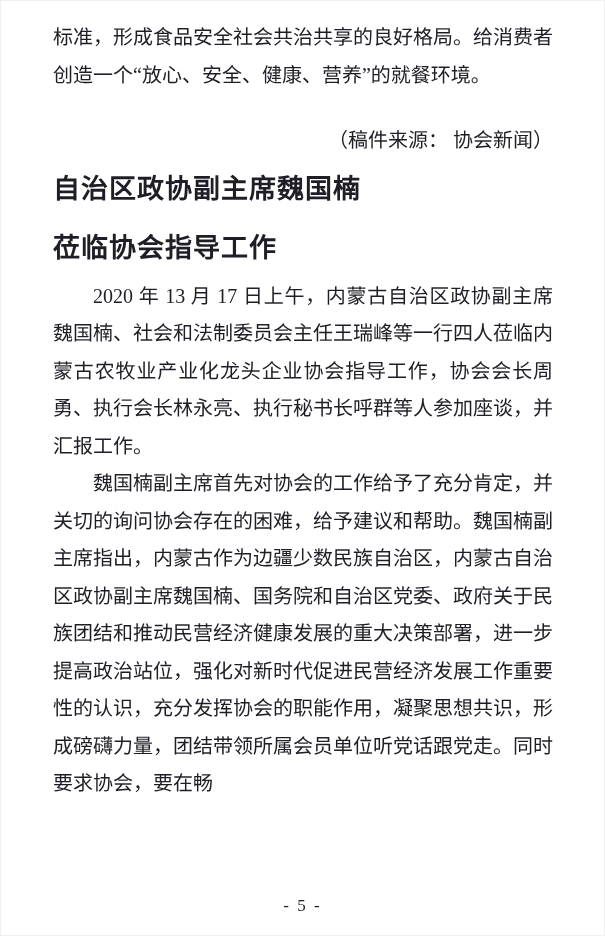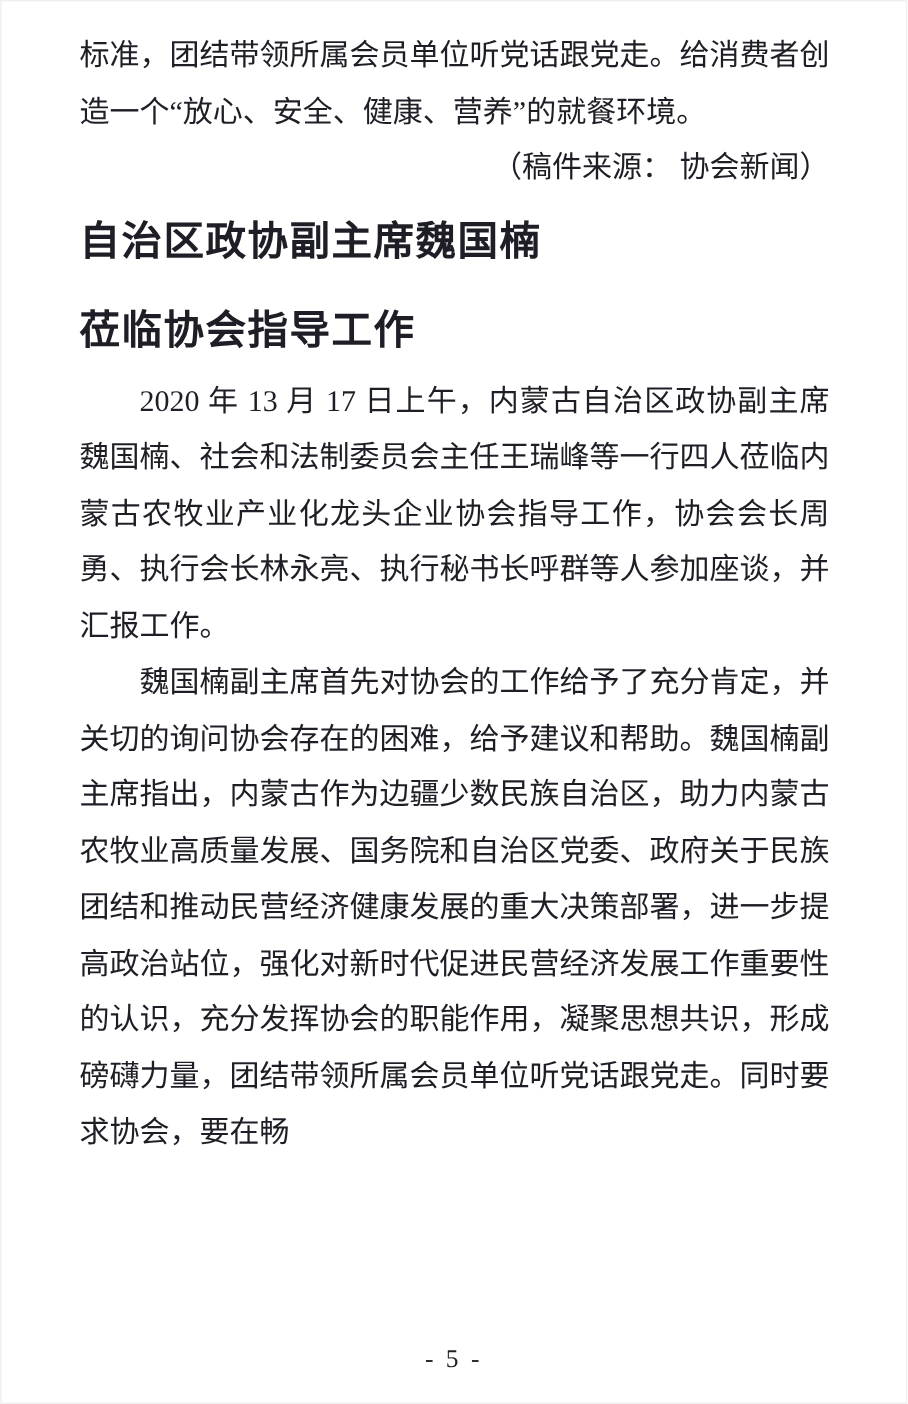--- a/index.html
+++ b/index.html
@@ -30,20 +30,21 @@
     text-justify: inter-ideograph;
     line-break: strict;
     letter-spacing: 0;
   }
   p.indent {
     text-indent: 2em;
   }
   p.source {
     text-align: right;
     text-indent: 0;
+    margin-top: 28px;
   }
   h1.doc-title {
     margin: 0;
     font-size: 27px;
     line-height: 59px;
     font-weight: bold;
     text-align: left;
     letter-spacing: 1px;
   }
   .page-number {
@@ -57,29 +58,29 @@
     color: #1e1e26;
     letter-spacing: 2px;
   }
 </style>
 </head>
 <body>
 
 <div class="page">
   <div class="content">
 
-    <p class="body">标准，团结带领所属会员单位听党话跟党走。给消费者创造一个“放心、安全、健康、营养”的就餐环境。</p>
+    <p class="body">标准，形成食品安全社会共治共享的良好格局。给消费者创造一个“放心、安全、健康、营养”的就餐环境。</p>
 
 
     <p class="body source">（稿件来源： 协会新闻）</p>
 
     <h1 class="doc-title">自治区政协副主席魏国楠</h1>
 
     <h1 class="doc-title">莅临协会指导工作</h1>
 
     <p class="body indent">2020 年 13 月 17 日上午，内蒙古自治区政协副主席魏国楠、社会和法制委员会主任王瑞峰等一行四人莅临内蒙古农牧业产业化龙头企业协会指导工作，协会会长周勇、执行会长林永亮、执行秘书长呼群等人参加座谈，并汇报工作。</p>
 
-    <p class="body indent">魏国楠副主席首先对协会的工作给予了充分肯定，并关切的询问协会存在的困难，给予建议和帮助。魏国楠副主席指出，内蒙古作为边疆少数民族自治区，助力内蒙古农牧业高质量发展、国务院和自治区党委、政府关于民族团结和推动民营经济健康发展的重大决策部署，进一步提高政治站位，强化对新时代促进民营经济发展工作重要性的认识，充分发挥协会的职能作用，凝聚思想共识，形成磅礴力量，团结带领所属会员单位听党话跟党走。同时要求协会，要在畅</p>
+    <p class="body indent">魏国楠副主席首先对协会的工作给予了充分肯定，并关切的询问协会存在的困难，给予建议和帮助。魏国楠副主席指出，内蒙古作为边疆少数民族自治区，内蒙古自治区政协副主席魏国楠、国务院和自治区党委、政府关于民族团结和推动民营经济健康发展的重大决策部署，进一步提高政治站位，强化对新时代促进民营经济发展工作重要性的认识，充分发挥协会的职能作用，凝聚思想共识，形成磅礴力量，团结带领所属会员单位听党话跟党走。同时要求协会，要在畅</p>
 
   </div>
 
   <div class="page-number">- 5 -</div>
 </div>
 
 </body></html>

